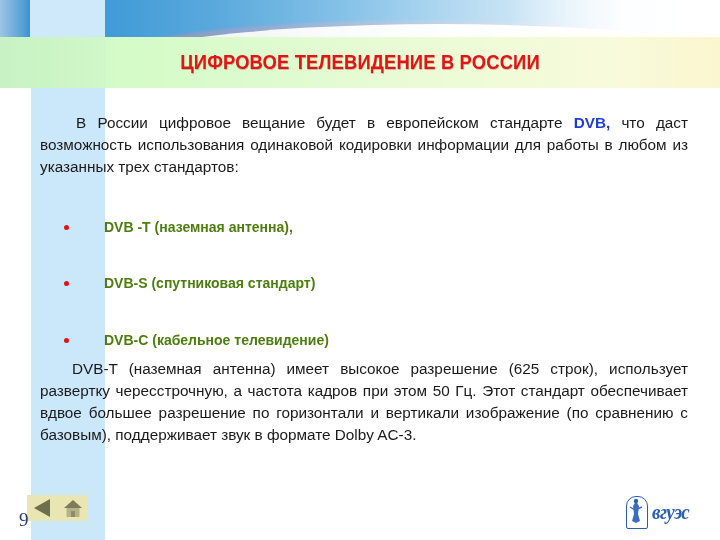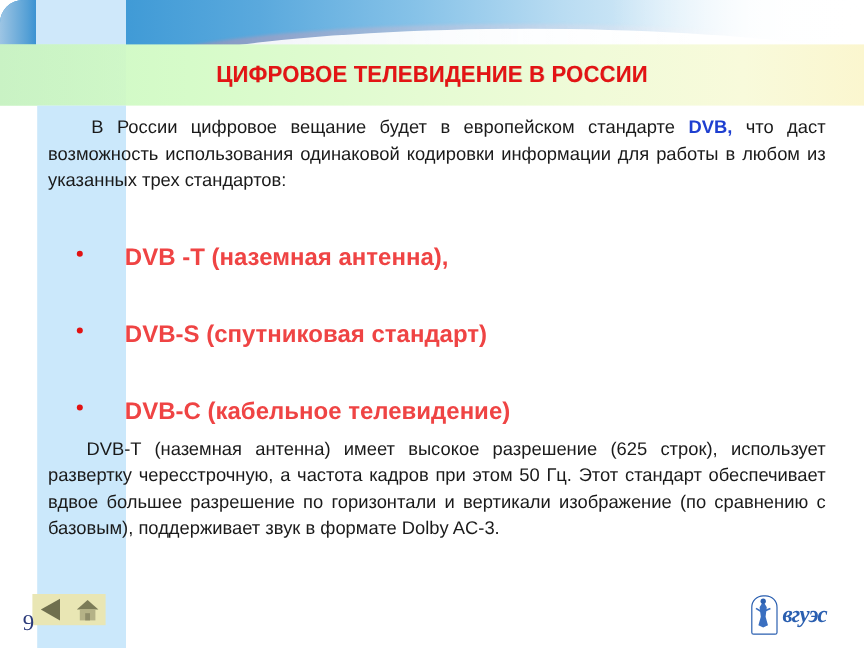--- a/index.html
+++ b/index.html
@@ -15,21 +15,20 @@
     position: relative;
   }
 
   #slide {
     position: absolute;
     left: 0; top: 0;
     width: 720px;
     height: 540px;
     background: #ffffff;
     overflow: hidden;
-    border-radius: 19px;
   }
 
   
   .header-band {
     position: absolute;
     left: 0; top: 0;
     width: 720px;
     height: 40px;
     background: linear-gradient(to right,
         #2e8fd0 0%, #3f9ad6 14%, #5aa9dd 30%,
@@ -139,42 +138,42 @@
     top: 96px;
     width: 648px;
     color: #1a1a1a;
     font-family: "Liberation Sans", sans-serif;
     font-size: 15.3px;
     line-height: 1.45;
   }
   .para {
     text-align: justify;
     text-indent: 36px;
-    margin: 0 0 4px 0;
+    margin: 16px 0 4px 0;
   }
   .para.last {
     text-indent: 32px;
     margin-top: 7px;
   }
   .kw-blue {
     color: #1e3fd0;
     font-weight: bold;
   }
   .bullets {
     list-style: none;
     margin: 6px 0 0 0;
     padding: 0;
   }
   .bullets li {
     position: relative;
     padding-left: 64px;
     margin-bottom: 9px;
-    color: #ef4444;
+    color: #4d7c0f;
     font-weight: bold;
-    font-size: 20px;
+    font-size: 14px;
     line-height: 1.2;
     margin-top: 40px;
   }
   .bullets li .dot {
     position: absolute;
     left: 24px;
     top: 6px;
     width: 5px;
     height: 5px;
     border-radius: 50%;

